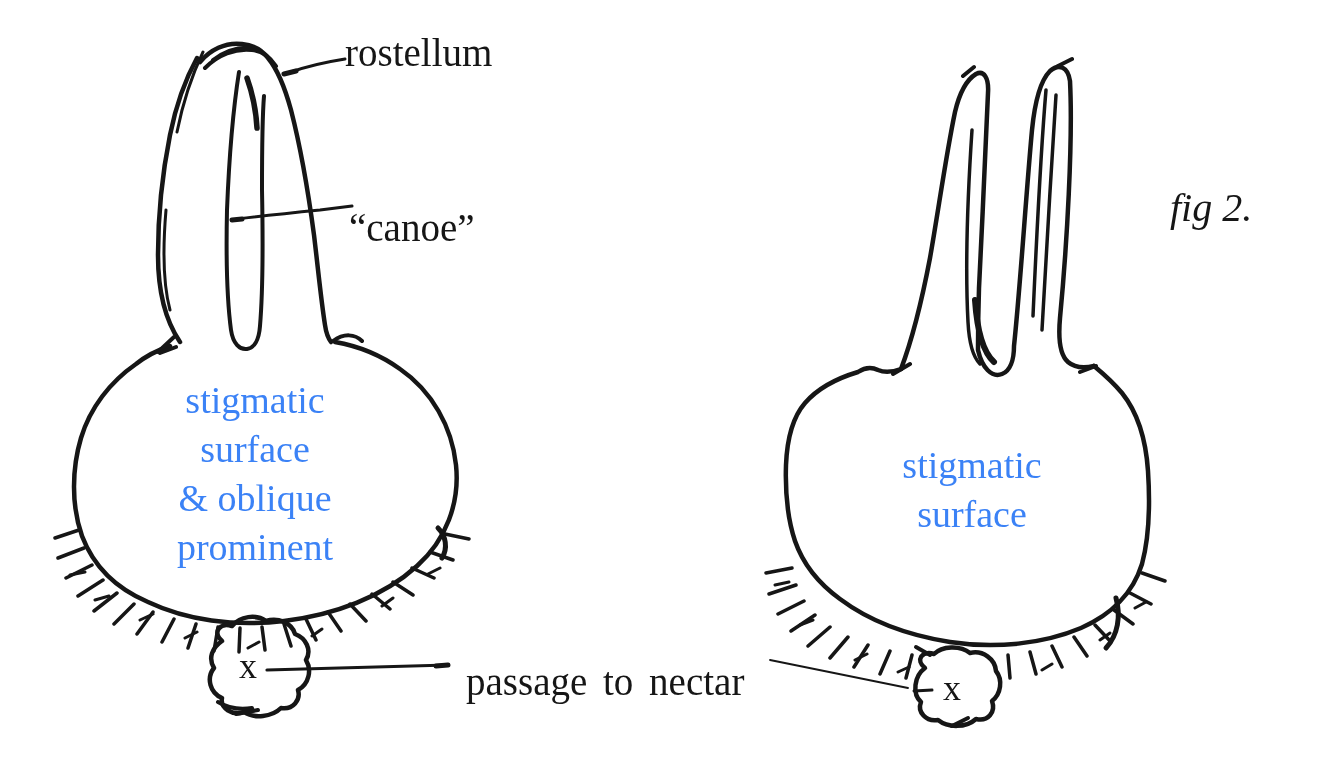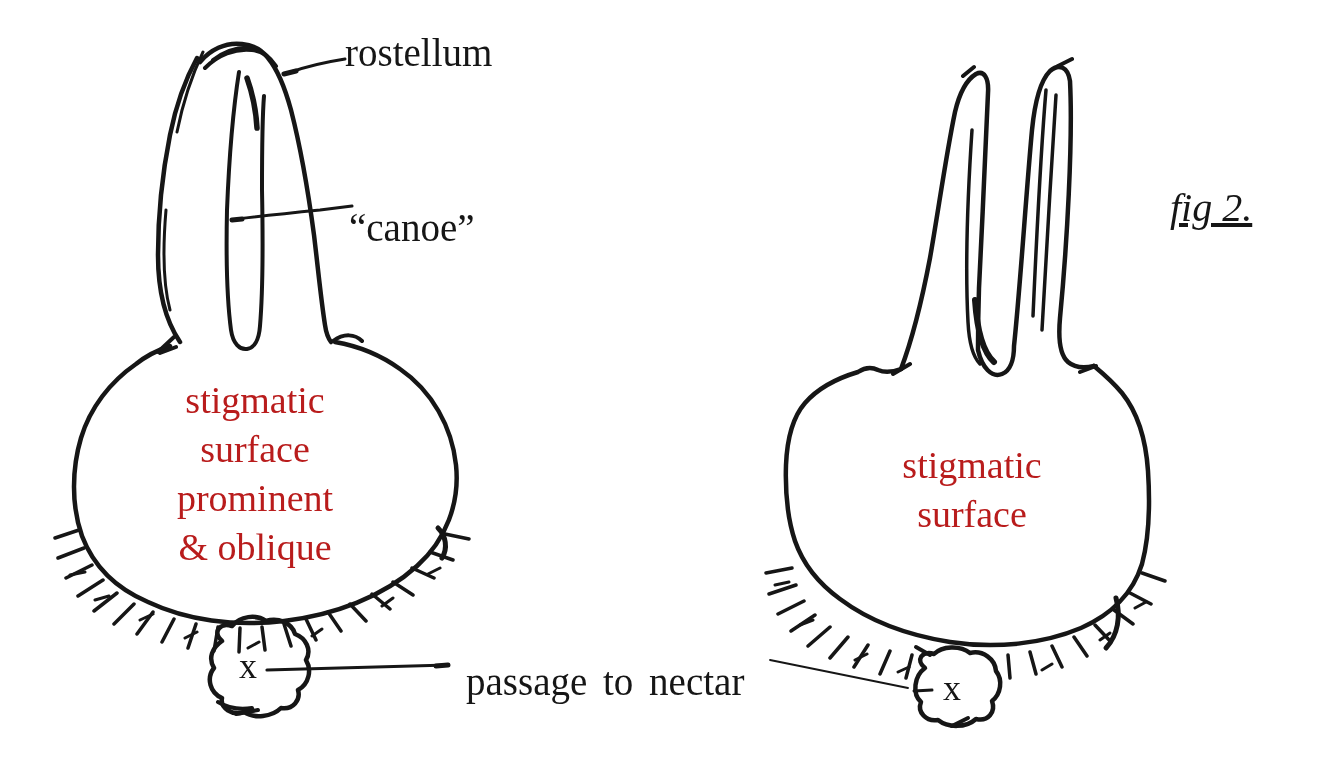--- a/index.html
+++ b/index.html
@@ -10,26 +10,26 @@
     overflow:hidden;
     font-family:"Liberation Serif", serif;
     color:#161616;
   }
   #sketch{position:absolute;left:0;top:0;}
   #sketch path{fill:none;stroke:#161616;stroke-linecap:round;stroke-linejoin:round;}
   .lbl{position:absolute;white-space:pre;line-height:1;color:#161616;}
   .lbl-rostellum{left:345px;top:33px;font-size:39px;}
   .lbl-canoe{left:349px;top:180px;font-size:39px;margin-top:28px;}
   .lbl-passage{left:466px;top:650px;font-size:39px;word-spacing:6px;margin-top:12px;}
-  .lbl-fig{left:1170px;top:188px;font-size:40px;font-style:italic;text-decoration:underline;}
+  .lbl-fig{left:1170px;top:188px;font-size:40px;font-style:italic;}
   .lbl-x-left{left:239px;top:648px;font-size:36px;}
   .lbl-x-right{left:943px;top:670px;font-size:36px;}
   .bulb-text{
     position:absolute;text-align:center;font-size:38px;line-height:49px;
-    color:#b91c1c;
+    color:#3b82f6;
   }
   .bulb-text-left{left:105px;top:376px;width:300px;}
   .bulb-text-right{left:822px;top:441px;width:300px;}
 </style>
 </head>
 <body>
 
 <div id="canvas">
 
   <svg id="sketch" width="1320" height="784" viewBox="0 0 1320 784">
@@ -87,22 +87,22 @@
     </g>
   </svg>
 
   <div class="lbl lbl-rostellum">rostellum</div>
 
   <div class="lbl lbl-canoe">“canoe”</div>
 
   <div class="bulb-text bulb-text-left">
     <div>stigmatic</div>
     <div>surface</div>
+    <div>&amp; oblique</div>
     <div>prominent</div>
-    <div>&amp; oblique</div>
   </div>
 
   <div class="bulb-text bulb-text-right">
     <div>stigmatic</div>
     <div>surface</div>
   </div>
 
   <div class="lbl lbl-x-left">x</div>
 
   <div class="lbl lbl-x-right">x</div>

